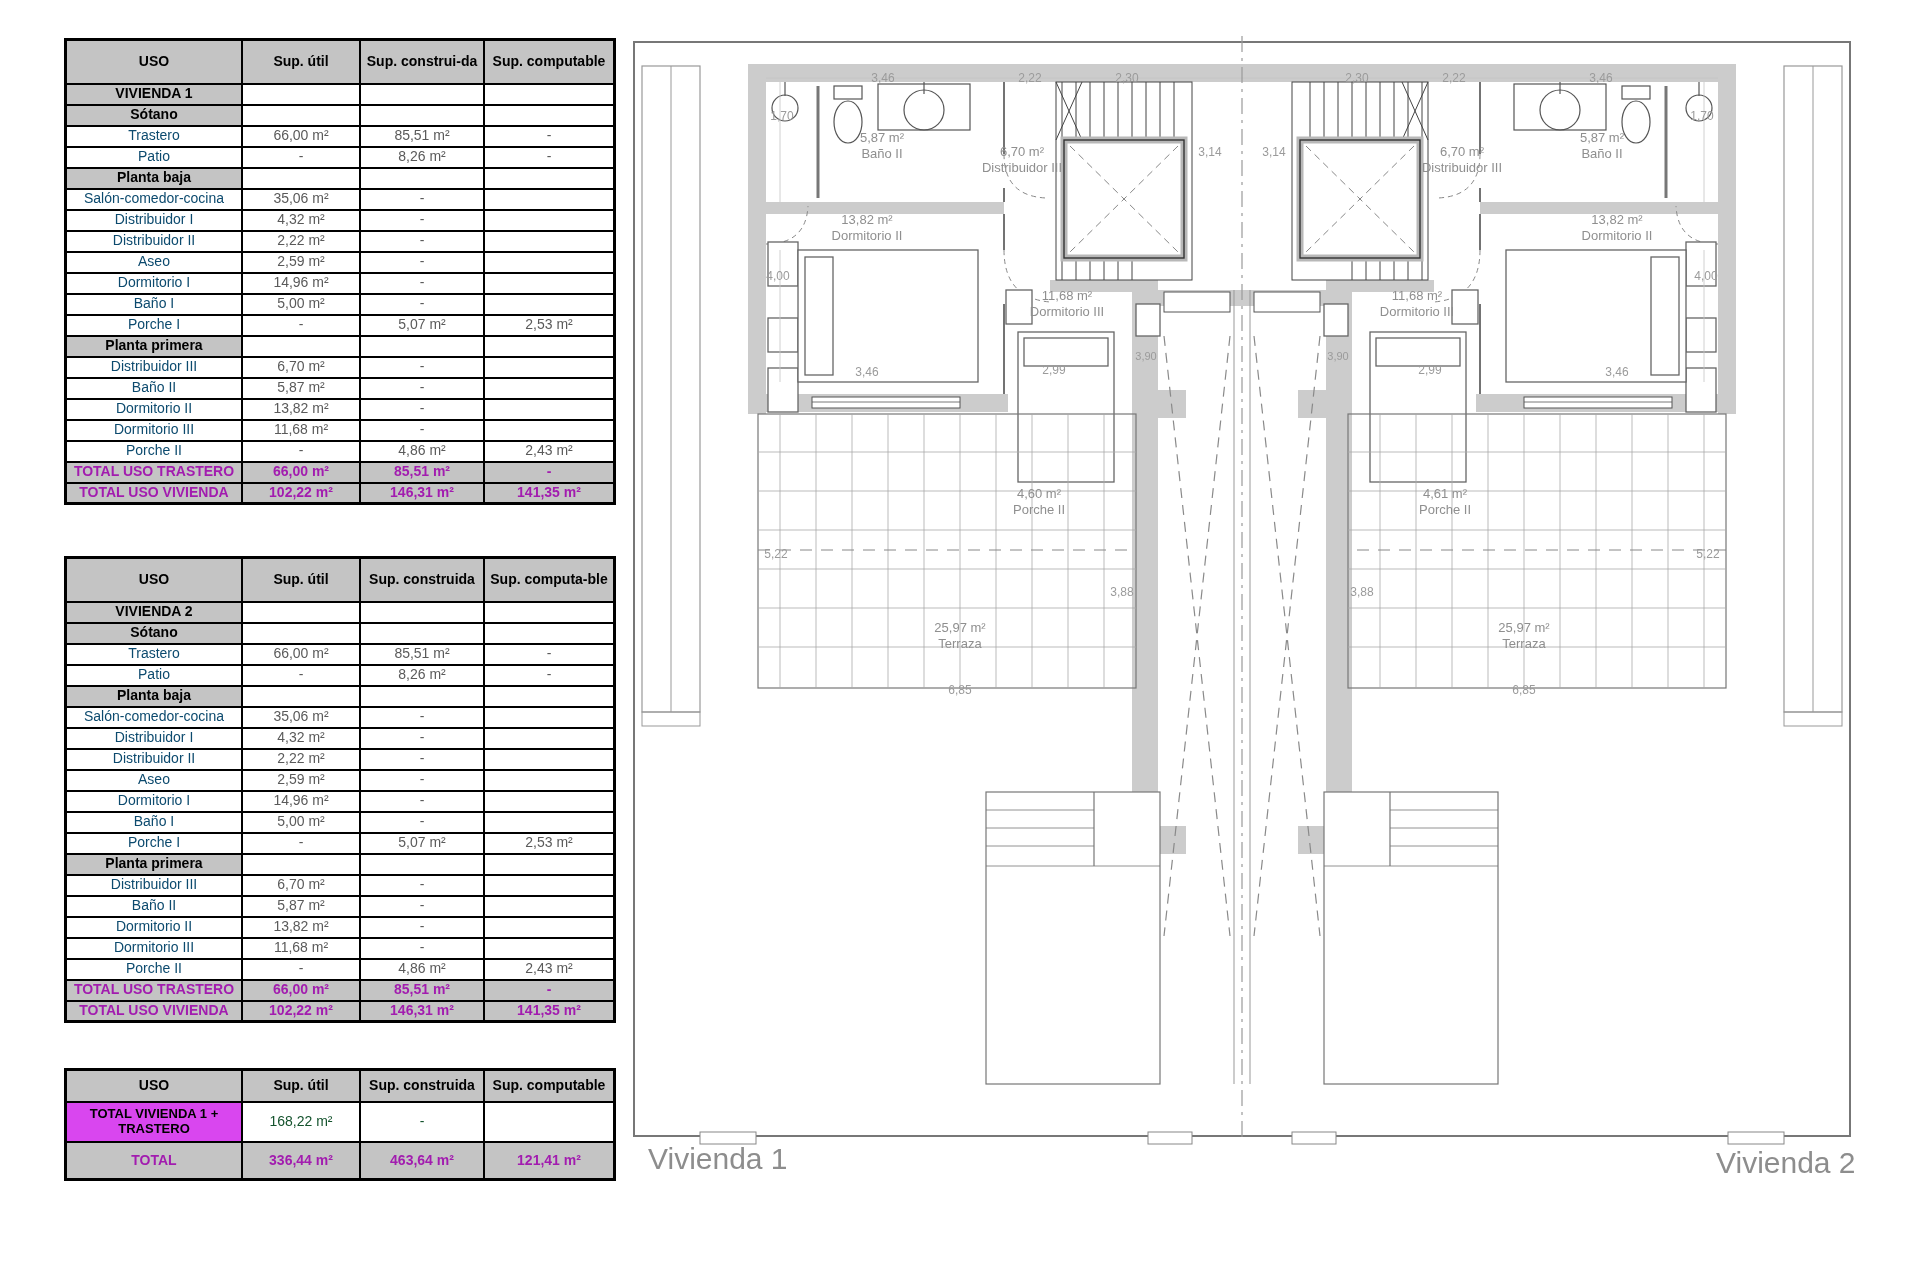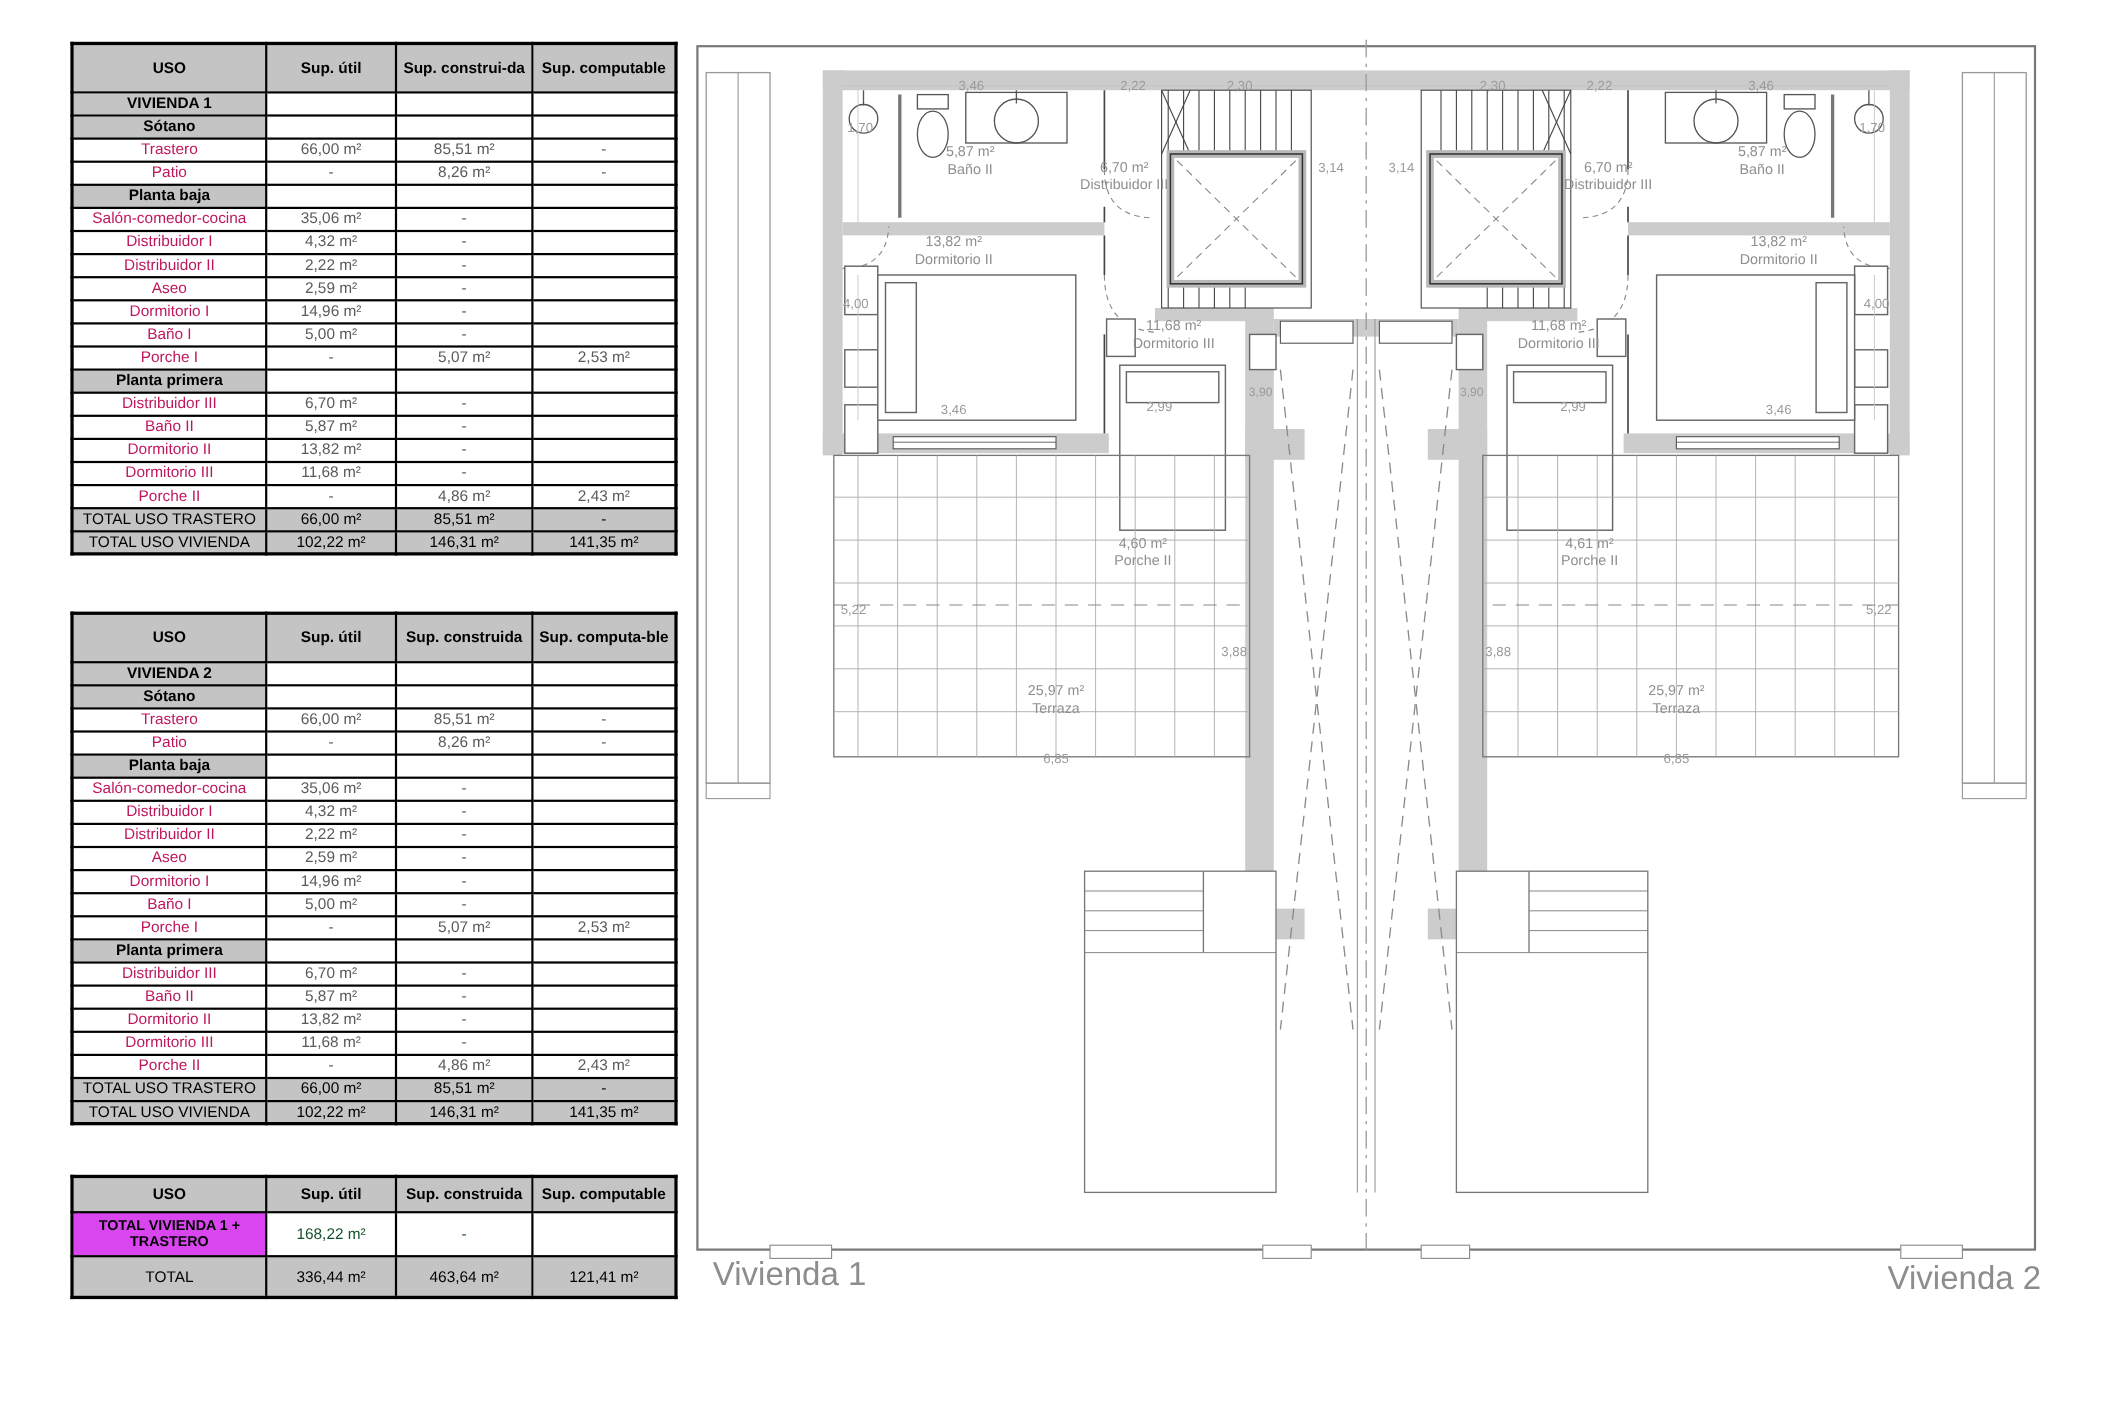--- a/index.html
+++ b/index.html
@@ -10,23 +10,23 @@
   table.tbl{position:absolute;border-collapse:collapse;table-layout:fixed;background:#fff;
             border:3px solid #000;}
   table.tbl th,table.tbl td{border:2px solid #000;text-align:center;vertical-align:middle;
             padding:0 3px;font-size:14px;line-height:1.1;overflow:hidden;}
   table.tbl th{background:#c4c4c4;font-weight:bold;color:#000;}
   table.tbl th:nth-child(1),table.tbl td:nth-child(1){width:168px;}
   table.tbl th:nth-child(2),table.tbl td:nth-child(2){width:110px;}
   table.tbl th:nth-child(3),table.tbl td:nth-child(3){width:116px;}
   table.tbl th:nth-child(4),table.tbl td:nth-child(4){width:122px;}
   tr.data td{color:#5a5a5a;}
-  tr.data td:first-child{color:#be185d;}
+  tr.data td:first-child{color:#0c4a6e;}
   tr.section td:first-child{background:#c4c4c4;font-weight:bold;color:#000;}
-  tr.total td{background:#c4c4c4;font-weight:normal;color:#000000;}
+  tr.total td{background:#c4c4c4;font-weight:bold;color:#a21caf;}
   tr.grand td:first-child{background:#d946ef;font-weight:bold;color:#000;font-size:13px;}
   tr.grand td{color:#14532d;}
   .t12 thead tr{height:44px;}
   .t12 tbody tr{height:21px;}
   .t3 thead tr{height:32px;}
   .t3 tbody tr.grand{height:40px;}
   .t3 tbody tr.total{height:38px;}
 
   
   #plan{position:absolute;left:630px;top:36px;}

